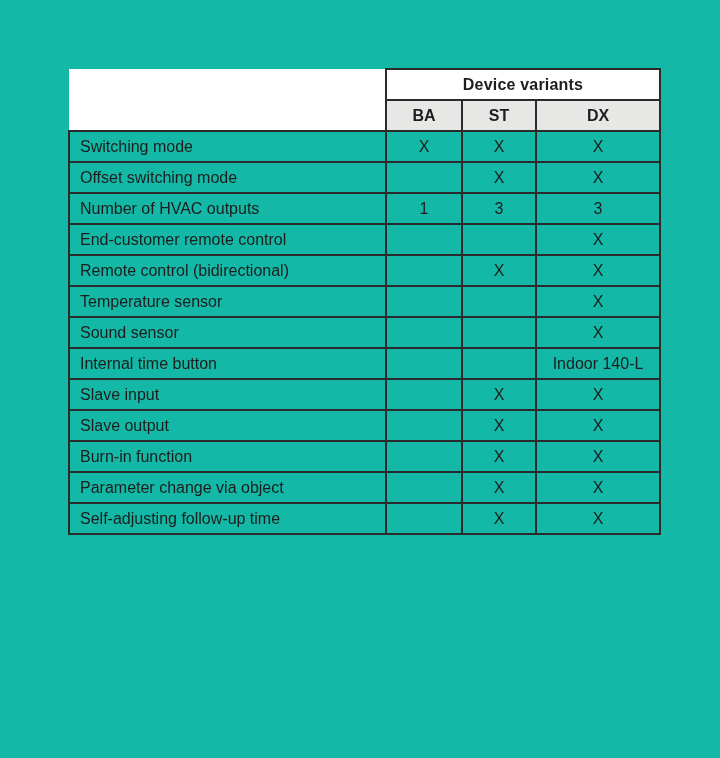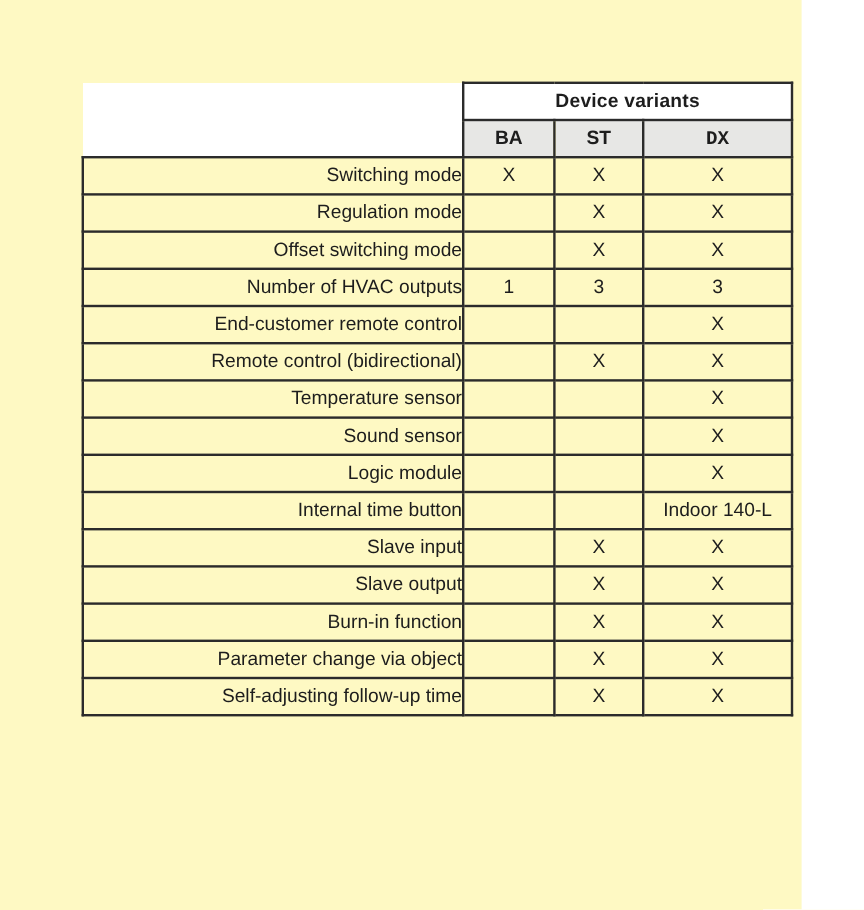--- a/index.html
+++ b/index.html
@@ -3,22 +3,22 @@
 <meta charset="utf-8">
 <style>
   * { margin: 0; padding: 0; box-sizing: border-box; }
   html, body {
     width: 720px; height: 758px;
     background: #ffffff;
     font-family: "Liberation Sans", sans-serif;
   }
   .page {
     position: relative;
-    width: 668px; height: 758px;
-    background: #fef9c3;
+    width: 720px; height: 758px;
+    background: #14b8a6;
     overflow: hidden;
   }
   table.variants {
     position: absolute;
     left: 68px; top: 68px;
     width: 591px;
     border-collapse: collapse;
     table-layout: fixed;
   }
   col.c-label { width: 317px; }
@@ -44,21 +44,22 @@
     font-weight: bold;
     text-align: center;
     background: #ffffff;
     letter-spacing: 0.2px;
   }
   th.variant-header {
     font-weight: bold;
     text-align: center;
   }
   td.feature-label {
-    text-align: right;
+    text-align: left;
+    padding-left: 10px;
   }
   td.feature-value {
     text-align: center;
   }
 </style>
 </head>
 <body>
 
 <div class="page">
   <table class="variants">
@@ -70,34 +71,28 @@
     </colgroup>
     <thead>
       <tr>
         <th class="spacer"></th>
         <th class="group-header" colspan="3">Device variants</th>
       </tr>
       <tr>
         <th class="spacer"></th>
         <th class="variant-header" style="background: rgb(231, 231, 229);">BA</th>
         <th class="variant-header" style="background: rgb(231, 231, 229);">ST</th>
-        <th class="variant-header" style="background: rgb(231, 231, 229); font-family: Liberation Mono, monospace;">DX</th>
+        <th class="variant-header" style="background: rgb(231, 231, 229);">DX</th>
       </tr>
     </thead>
     <tbody>
 
     <tr style="">
         <td class="feature-label">Switching mode</td>
         <td class="feature-value">X</td>
-        <td class="feature-value">X</td>
-        <td class="feature-value">X</td>
-      </tr>
-        <tr style="">
-        <td class="feature-label">Regulation mode</td>
-        <td class="feature-value"></td>
         <td class="feature-value">X</td>
         <td class="feature-value">X</td>
       </tr>
         <tr style="">
         <td class="feature-label">Offset switching mode</td>
         <td class="feature-value"></td>
         <td class="feature-value">X</td>
         <td class="feature-value">X</td>
       </tr>
         <tr style="">
@@ -119,26 +114,20 @@
         <td class="feature-value">X</td>
       </tr>
         <tr style="">
         <td class="feature-label">Temperature sensor</td>
         <td class="feature-value"></td>
         <td class="feature-value"></td>
         <td class="feature-value">X</td>
       </tr>
         <tr style="">
         <td class="feature-label">Sound sensor</td>
-        <td class="feature-value"></td>
-        <td class="feature-value"></td>
-        <td class="feature-value">X</td>
-      </tr>
-        <tr style="">
-        <td class="feature-label">Logic module</td>
         <td class="feature-value"></td>
         <td class="feature-value"></td>
         <td class="feature-value">X</td>
       </tr>
         <tr style="">
         <td class="feature-label">Internal time button</td>
         <td class="feature-value"></td>
         <td class="feature-value"></td>
         <td class="feature-value">Indoor 140-L</td>
       </tr>

